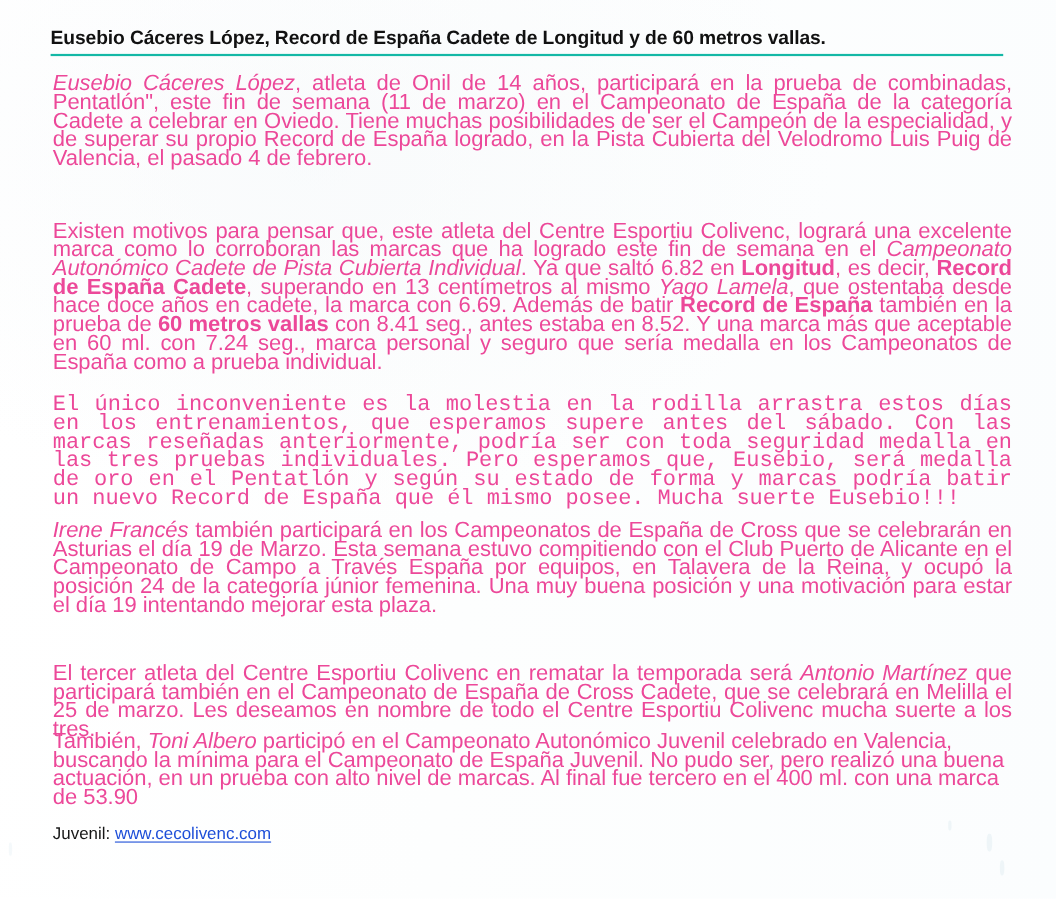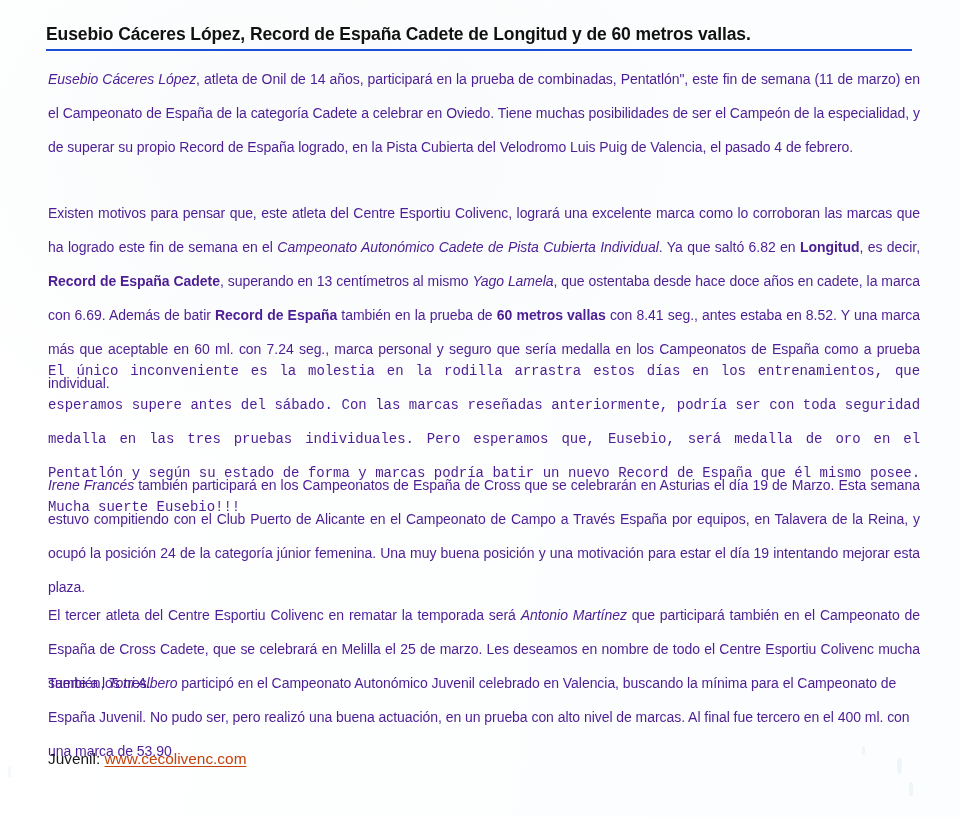--- a/index.html
+++ b/index.html
@@ -52,35 +52,35 @@
   .doc-title {
     position: absolute;
     left: 46px;
     top: 10px;
     width: 866px;
     font-size: 17.5px;
     font-weight: bold;
     line-height: 24px;
     letter-spacing: -0.1px;
     color: #111;
-    border-bottom: 2px solid #1d4ed8;
+    border-bottom: 2px solid #14b8a6;
     padding-bottom: 3px;
     white-space: nowrap;
   }
 
   
   .para {
     position: absolute;
     left: 48px;
     width: 872px;
-    font-size: 14px;
-    line-height: 34px;
+    font-size: 20px;
+    line-height: 17px;
     text-align: justify;
     text-justify: inter-word;
-    color: #4c1d95;
+    color: #ec4899;
     letter-spacing: -0.05px;
   }
   .para.last-natural { text-align: left; margin-top: 16px; }
   .para em { font-style: italic; }
   .para b  { font-weight: bold; }
 
   .p1 { top: 48px;  }
   .p2 { top: 182px; }
   .p3 { top: 340px; font-family: Liberation Mono, monospace; }
   .p4 { top: 454px; }
@@ -92,21 +92,21 @@
     position: absolute;
     left: 48px;
     top: 733px;
     font-size: 15.4px;
     line-height: 22px;
     color: #161616;
   }
   .source .url {
     text-decoration: underline;
     text-underline-offset: 2px;
-    color: #c2410c;
+    color: #1d4ed8;
   }
 </style>
 </head>
 <body>
 
 <div class="scan-tint"></div>
 <div class="scan-speck sp1"></div>
 <div class="scan-speck sp2"></div>
 <div class="scan-speck sp3"></div>
 <div class="scan-speck sp4"></div>

